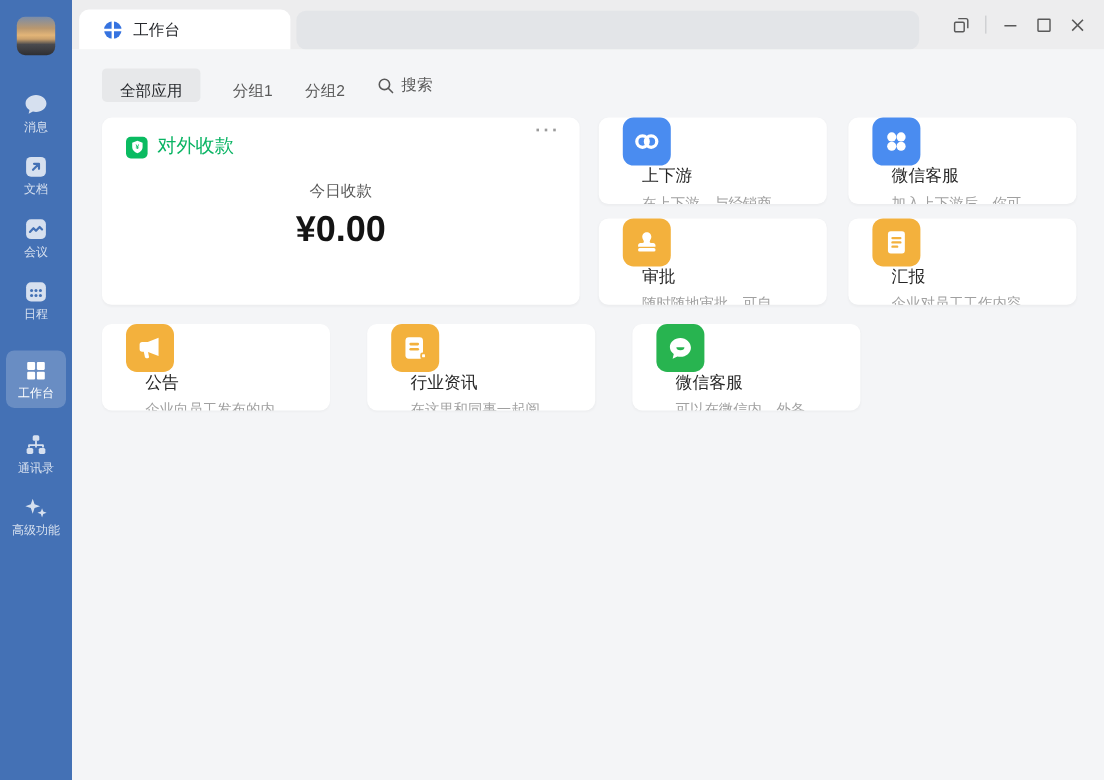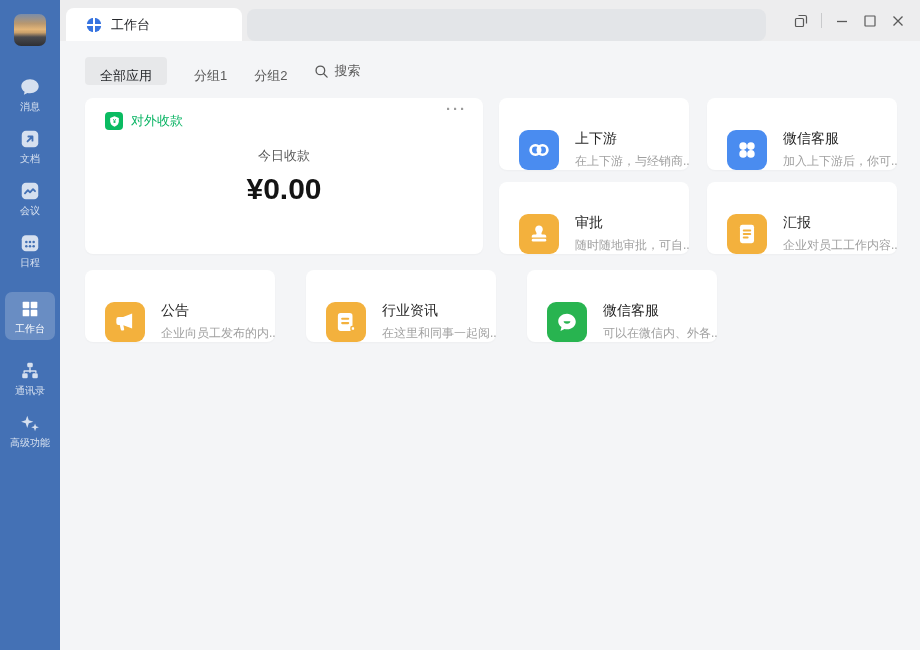--- a/index.html
+++ b/index.html
@@ -48,32 +48,32 @@
   .cards { margin-left:25px; }
   .top-section { display:flex; gap:16px; }
   .card { background:#ffffff; border-radius:8px; box-shadow:0 1px 2px rgba(0,0,0,0.03); }
 
   
   .big-card { width:398px; height:156px; position:relative; cursor:pointer; }
   .big-card .hd { display:flex; align-items:center; padding:14px 0 0 20px; }
   .pay-ico { width:18px; height:18px; border-radius:4px; background:#0abb61;
              display:flex; align-items:center; justify-content:center; }
   .pay-ico svg { width:13px; height:13px; }
-  .pay-title { font-size:13px; color:#0ab464; margin-left:8px; }
+  .pay-title { font-size:16px; color:#0ab464; margin-left:8px; }
   .more-dots { position:absolute; right:16px; top:2px; font-size:15px; font-weight:bold;
                color:#9b9b9b; letter-spacing:2px; cursor:pointer; }
   .stat { text-align:center; margin-top:17px; }
   .stat-label { font-size:13px; color:#595959;text-align:center; }
   .stat-value { font-size:30px; font-weight:600; color:#141414; margin-top:7px; font-family:"Liberation Sans",sans-serif; }
 
   
   .right-grid { display:grid; grid-template-columns:190px 190px; grid-template-rows:72px 72px;
                 column-gap:18px; row-gap:12px; }
   .bottom-row { display:flex; gap:31px; margin-top:16px; }
-  .app-card { width:190px; height:72px; display:flex; align-items:flex-end; padding-left:20px; cursor:pointer; }
+  .app-card { width:190px; height:72px; display:flex; align-items:flex-start; padding-left:20px; cursor:pointer;flex-direction:column; }
   .app-ico { width:40px; height:40px; border-radius:9px; flex:0 0 40px;
              display:flex; align-items:center; justify-content:center; }
   .app-ico svg { width:26px; height:26px; }
   .ico-blue { background:#4a8cf0; }
   .ico-amber { background:#f3b13d; }
   .ico-green { background:#28b450; }
   .app-text { margin-left:16px; width:118px; overflow:hidden; }
   .app-title { font-size:14px; font-weight:500; color:#262626; white-space:nowrap; overflow:hidden; }
   .app-desc { font-size:12px; color:#a0a0a0; margin-top:5px; white-space:nowrap; overflow:hidden; }
 </style>

